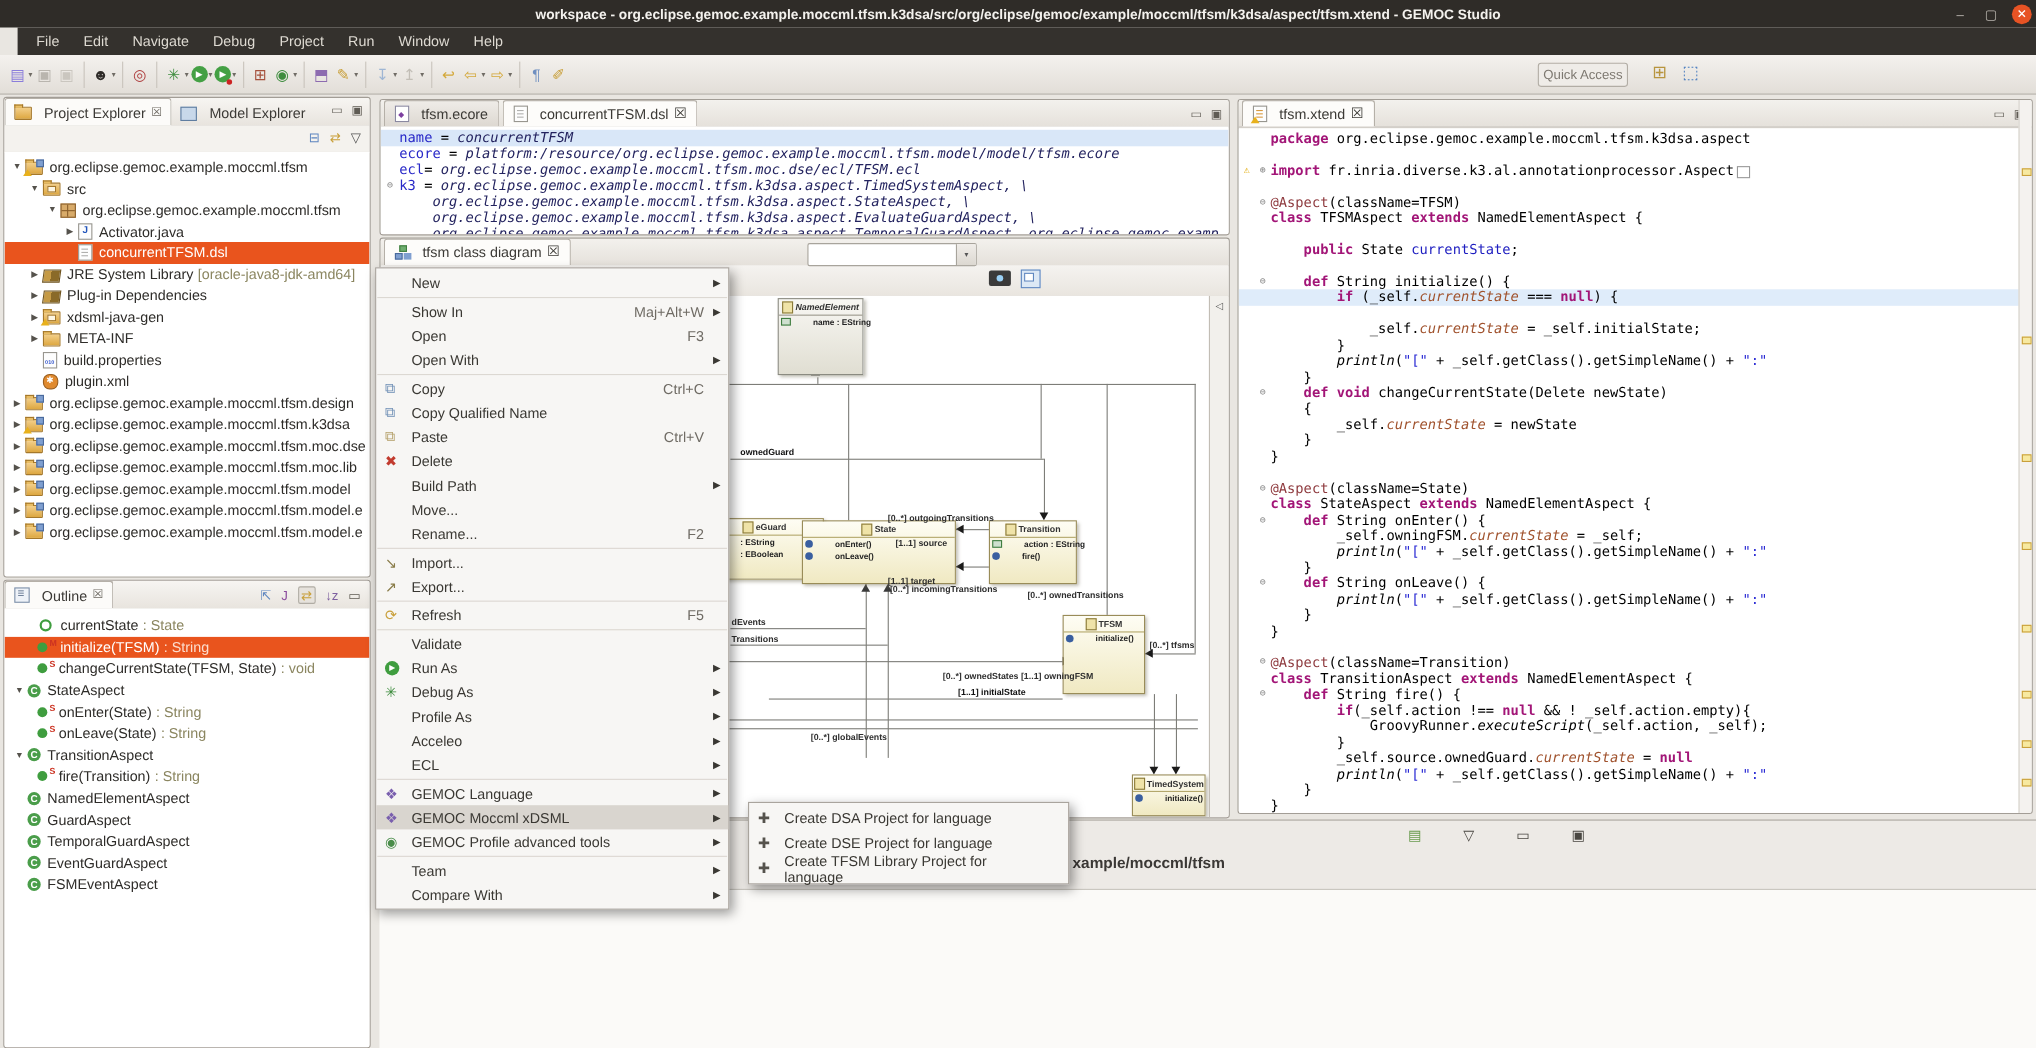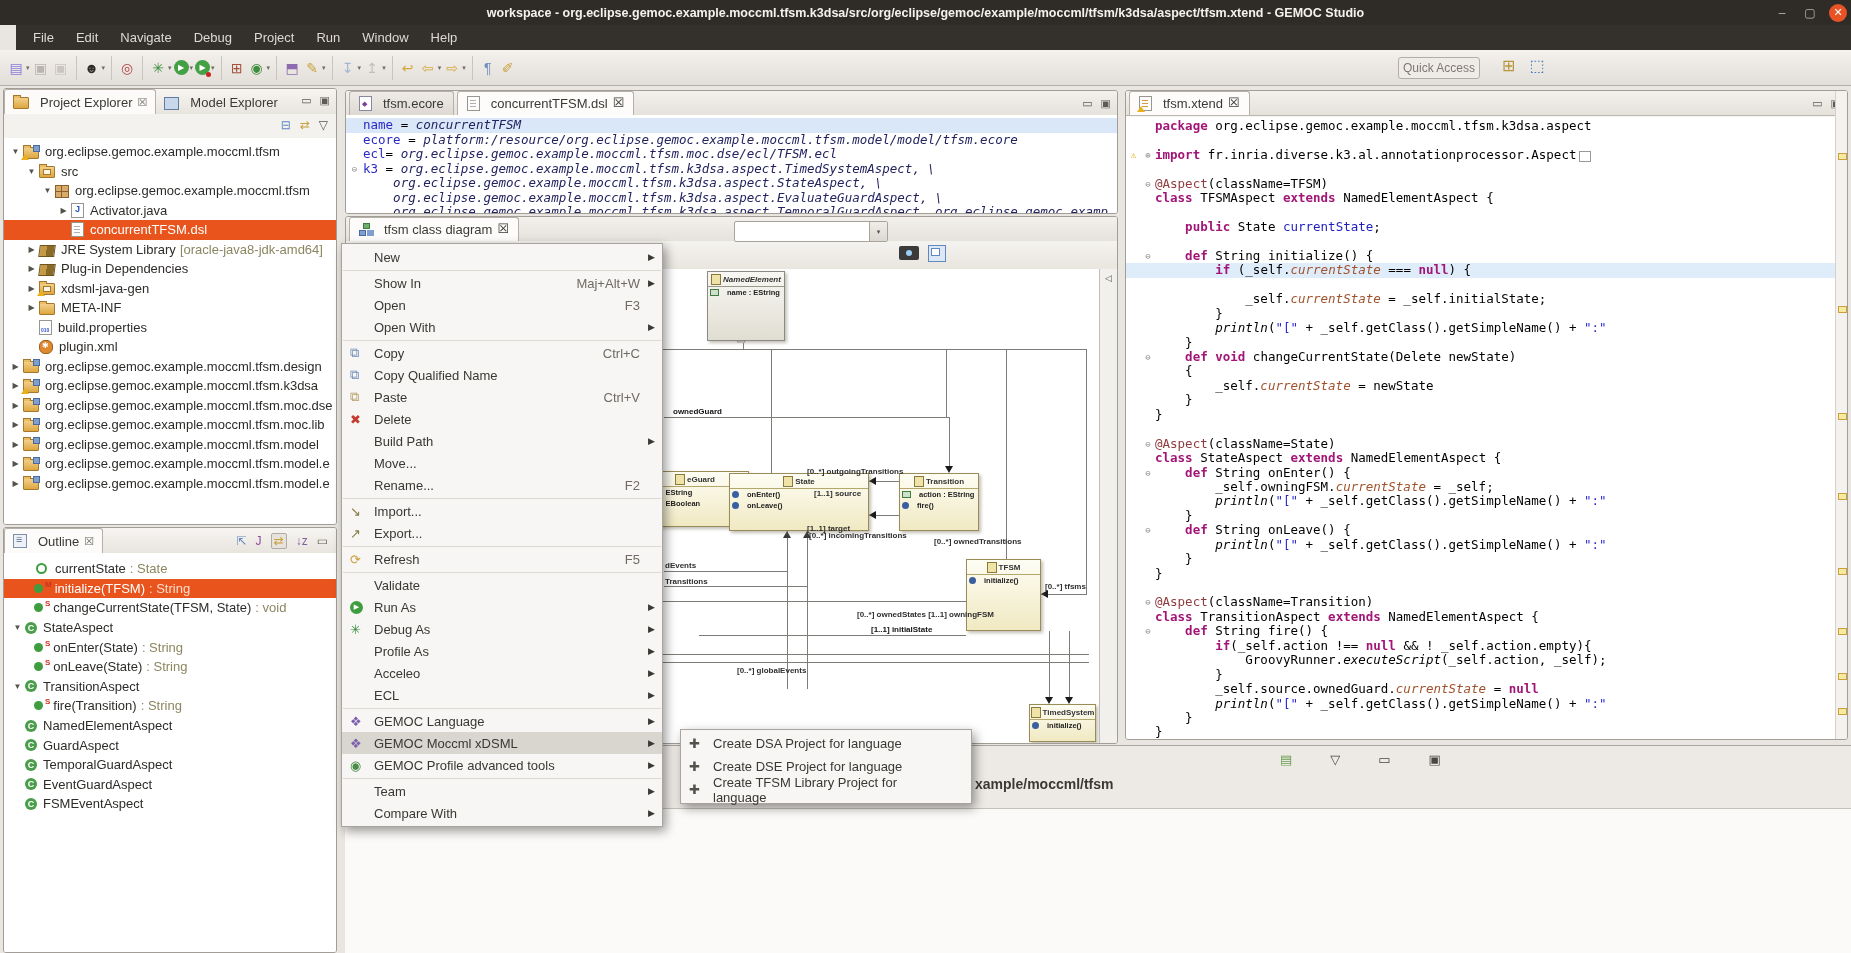--- a/index.html
+++ b/index.html
@@ -101,21 +101,21 @@
   #dgcombo .cbtn{position:absolute;right:0;top:0;width:17px;height:100%;background:linear-gradient(#f0ede9,#dcd8d1);border-left:1px solid #a8a49c;display:flex;align-items:center;justify-content:center;font-size:7px;color:#555}
   .dgt{font-size:13px;color:#3a6ea5;margin-left:8px}
   #dgcanvas{position:absolute;left:0;right:17px;top:52px;bottom:0;background:#fff;overflow:hidden}
   #dgworld{position:absolute;left:13px;top:0;width:740px;height:476px}
   #dgpalette{position:absolute;right:0;top:52px;bottom:0;width:17px;background:#f2f0ec;border-left:1px solid #c2bdb5}
   #dgpalette .pa{font-size:9px;color:#555;display:block;text-align:center;margin-top:4px}
   .dbox{position:absolute;border:1px solid #998c58;background:linear-gradient(#fefdf4,#f0e9c2);box-shadow:2px 2px 3px rgba(120,115,95,.45);font-size:8px;box-sizing:border-box}
   .dbox .dt{height:14px;display:flex;align-items:center;justify-content:center;gap:2px;border-bottom:1px solid #b3a76b;font-weight:bold;color:#333;font-size:8px}
   .dbox.grey{background:linear-gradient(#f8f7f3,#e0ded2);border-color:#8b8b81}
   .dbox.grey .dt{border-bottom-color:#9a988c;font-style:italic}
-  .dbox .drow{display:flex;align-items:center;gap:8px;padding:1px 2px;font-weight:bold;color:#222;font-size:7.5px;white-space:nowrap}
+  .dbox .drow{display:flex;align-items:center;gap:20px;padding:1px 2px;font-weight:bold;color:#222;font-size:7.5px;white-space:nowrap}
   .ci{width:8px;height:9px;background:#efe3a8;border:1px solid #8a7a3a;flex:none}
   .ai-attr{width:7px;height:5px;background:#cfe0cf;border:1px solid #3f7d3f;flex:none}
   .ai-op{width:7px;height:7px;border-radius:50%;background:#3a5fa0;flex:none}
   .dlbl{position:absolute;font-size:8px;color:#2f2f2f;white-space:nowrap;font-weight:600}
   .dlbl.b{font-weight:bold;color:#111}
   .hline{position:absolute;height:1.4px;background:#7d7d78}
   .vline{position:absolute;width:1.4px;background:#7d7d78}
   .arr{position:absolute;width:0;height:0}
   .arr.down{border-left:4px solid transparent;border-right:4px solid transparent;border-top:7px solid #1a1a1a}
   .arr.up{border-left:4px solid transparent;border-right:4px solid transparent;border-bottom:7px solid #3a3a3a}

